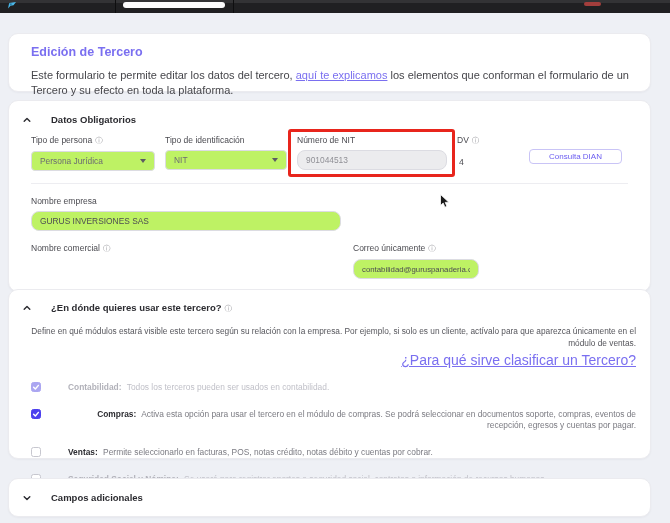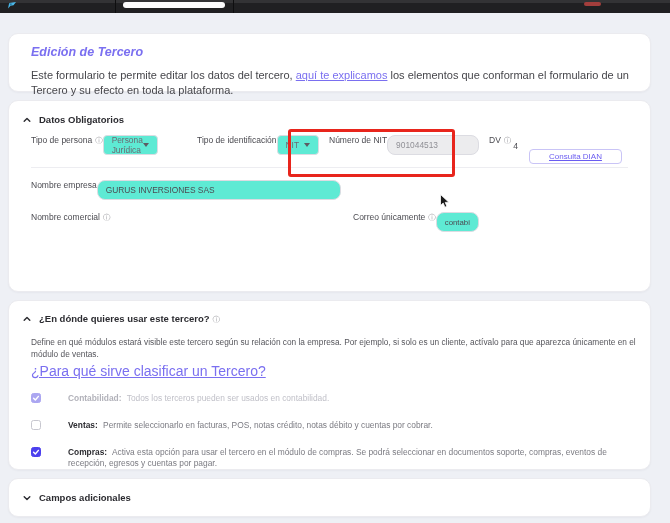--- a/index.html
+++ b/index.html
@@ -13,50 +13,50 @@
   .tab-pill{position:absolute;left:123px;top:2px;width:102px;height:6px;border-radius:3px;background:#fcfcfd;}
   .rec-pill{position:absolute;left:584px;top:2px;width:17px;height:4px;border-radius:2px;background:#a33e3c;}
   .flag{position:absolute;left:8px;top:2px;}
 
   
   .page{position:relative;height:510px;}
   .card{position:absolute;left:8px;width:643px;background:#fff;border:1px solid #ebebef;
     border-radius:10px;box-shadow:0 1px 2px rgba(20,20,40,.04);}
   .card-intro{top:20px;height:59px;padding:11px 14px;}
   .card-datos{top:87px;height:192px;}
-  .card-uso{top:287px;height:170px;padding:12px 14px;}
+  .card-uso{top:276px;height:170px;padding:12px 14px;text-align:right;}
   .card-campos{top:465px;height:39px;padding:0 14px;display:flex;align-items:center;}
 
-  .page-title{color:#7a6ff0;font-size:12.5px;font-weight:600;margin:0 0 9px 8px;font-style:italic;}
+  .page-title{color:#7a6ff0;font-size:12.5px;font-weight:600;margin:0 0 9px 8px;}
   .intro-text{font-size:11px;color:#46464b;margin-left:8px;line-height:1.35;}
   a.link{color:#7a6ff0;text-decoration:underline;cursor:pointer;}
 
-  .section-head{display:flex;align-items:center;gap:8px;font-size:9.5px;font-weight:700;color:#2b2b30;}
+  .section-head{display:flex;align-items:center;gap:20px;font-size:9.5px;font-weight:700;color:#2b2b30;}
   .card-datos .section-head{padding:13px 0 0 14px;}
   .chev{display:inline-block;width:8px;height:8px;flex:0 0 auto;}
   .info{color:#97979c;font-size:7.5px;font-weight:400;margin-left:3px;}
 
   
   .fields-row{position:relative;display:flex;gap:10px;margin:10px 0 0 22px;}
-  .fcol{display:flex;flex-direction:row;}
+  .fcol{display:flex;flex-direction:column;}
   .flabel{font-size:8.5px;color:#4a4a50;margin-bottom:5px;white-space:nowrap;}
-  .select,.tinput{height:20px;border:1px solid #dcdce2;border-radius:4px;background:#5eead4;
+  .select,.tinput{height:20px;border:1px solid #dcdce2;border-radius:4px;background:#bef264;
     font-size:8.4px;color:#6b6b72;padding:0 8px;display:flex;align-items:center;width:100%;
     font-family:"Liberation Sans","DejaVu Sans",sans-serif;}
   input.tinput{color:#4c4c52;border-radius:8px;}
   input.tinput::placeholder{color:#c2c2ca;}
   input.tinput:disabled{background:#ececee;color:#909096;}
   .select{justify-content:space-between;cursor:pointer;}
   .caret{width:0;height:0;border-left:3px solid transparent;border-right:3px solid transparent;
     border-top:4px solid #5c5c62;}
-  .w-tp{width:124px;} .w-ti{width:122px;margin-left:32px;} .w-nit{width:150px;}
+  .w-tp{width:124px;} .w-ti{width:122px;} .w-nit{width:150px;}
   .dv-col{width:26px;} .dv-val{font-size:8.6px;color:#4c4c52;margin-top:6px;padding-left:2px;}
   .dian-btn{position:absolute;right:28px;top:14px;width:93px;height:15px;border:1px solid #c9c4f6;
     border-radius:4px;background:#fff;color:#6a5cf0;font-size:8px;display:flex;align-items:center;
-    justify-content:center;cursor:pointer;font-family:inherit;text-decoration:underline;}
+    justify-content:center;cursor:pointer;font-family:inherit;}
   .divider{border:none;border-top:1px solid #ededf1;margin:12px 22px 0 22px;}
   .single-col{margin:12px 0 0 22px;display:flex;gap:12px;}
   .w-name{width:310px;} .w-mail{width:126px;}
 
   .red-box{position:absolute;left:279px;top:28px;width:167px;height:48px;
     border:3px solid #e8251c;border-radius:3px;pointer-events:none;z-index:5;}
 
   
   .uso-desc{font-size:8.3px;color:#56565c;line-height:1.4;margin:12px 0 2px 8px;}
   .uso-link{font-size:14px;margin-left:8px;display:inline-block;}
@@ -172,35 +172,35 @@
     <span class="checkbox checked disabled">
       <svg class="check" viewBox="0 0 10 10">
               <polyline points="2,5.4 4.2,7.6 8,3" fill="none" stroke="#fff" stroke-width="1.8" stroke-linecap="round" stroke-linejoin="round"></polyline>
             </svg>
     </span>
     <span class="opt-text">
       <span class="opt-label">Contabilidad:</span><span class="opt-desc"> Todos los terceros pueden ser usados en contabilidad.</span>
     </span>
   </div>
         <div class="opt-row">
-    <span class="checkbox">
-      
-    </span>
-    <span class="opt-text">
-      <span class="opt-label">Ventas:</span><span class="opt-desc"> Permite seleccionarlo en facturas, POS, notas crédito, notas débito y cuentas por cobrar.</span>
-    </span>
-  </div>
-        <div class="opt-row">
     <span class="checkbox checked">
       <svg class="check" viewBox="0 0 10 10">
               <polyline points="2,5.4 4.2,7.6 8,3" fill="none" stroke="#fff" stroke-width="1.8" stroke-linecap="round" stroke-linejoin="round"></polyline>
             </svg>
     </span>
     <span class="opt-text">
       <span class="opt-label">Compras:</span><span class="opt-desc"> Activa esta opción para usar el tercero en el módulo de compras. Se podrá seleccionar en documentos soporte, compras, eventos de recepción, egresos y cuentas por pagar.</span>
+    </span>
+  </div>
+        <div class="opt-row">
+    <span class="checkbox">
+      
+    </span>
+    <span class="opt-text">
+      <span class="opt-label">Ventas:</span><span class="opt-desc"> Permite seleccionarlo en facturas, POS, notas crédito, notas débito y cuentas por cobrar.</span>
     </span>
   </div>
         <div class="opt-row disabled">
     <span class="checkbox disabled">
       
     </span>
     <span class="opt-text">
       <span class="opt-label">Seguridad Social y Nómina:</span><span class="opt-desc"> Se usará para registrar aportes a seguridad social, contratos o información de recursos humanos.</span>
     </span>
   </div>

